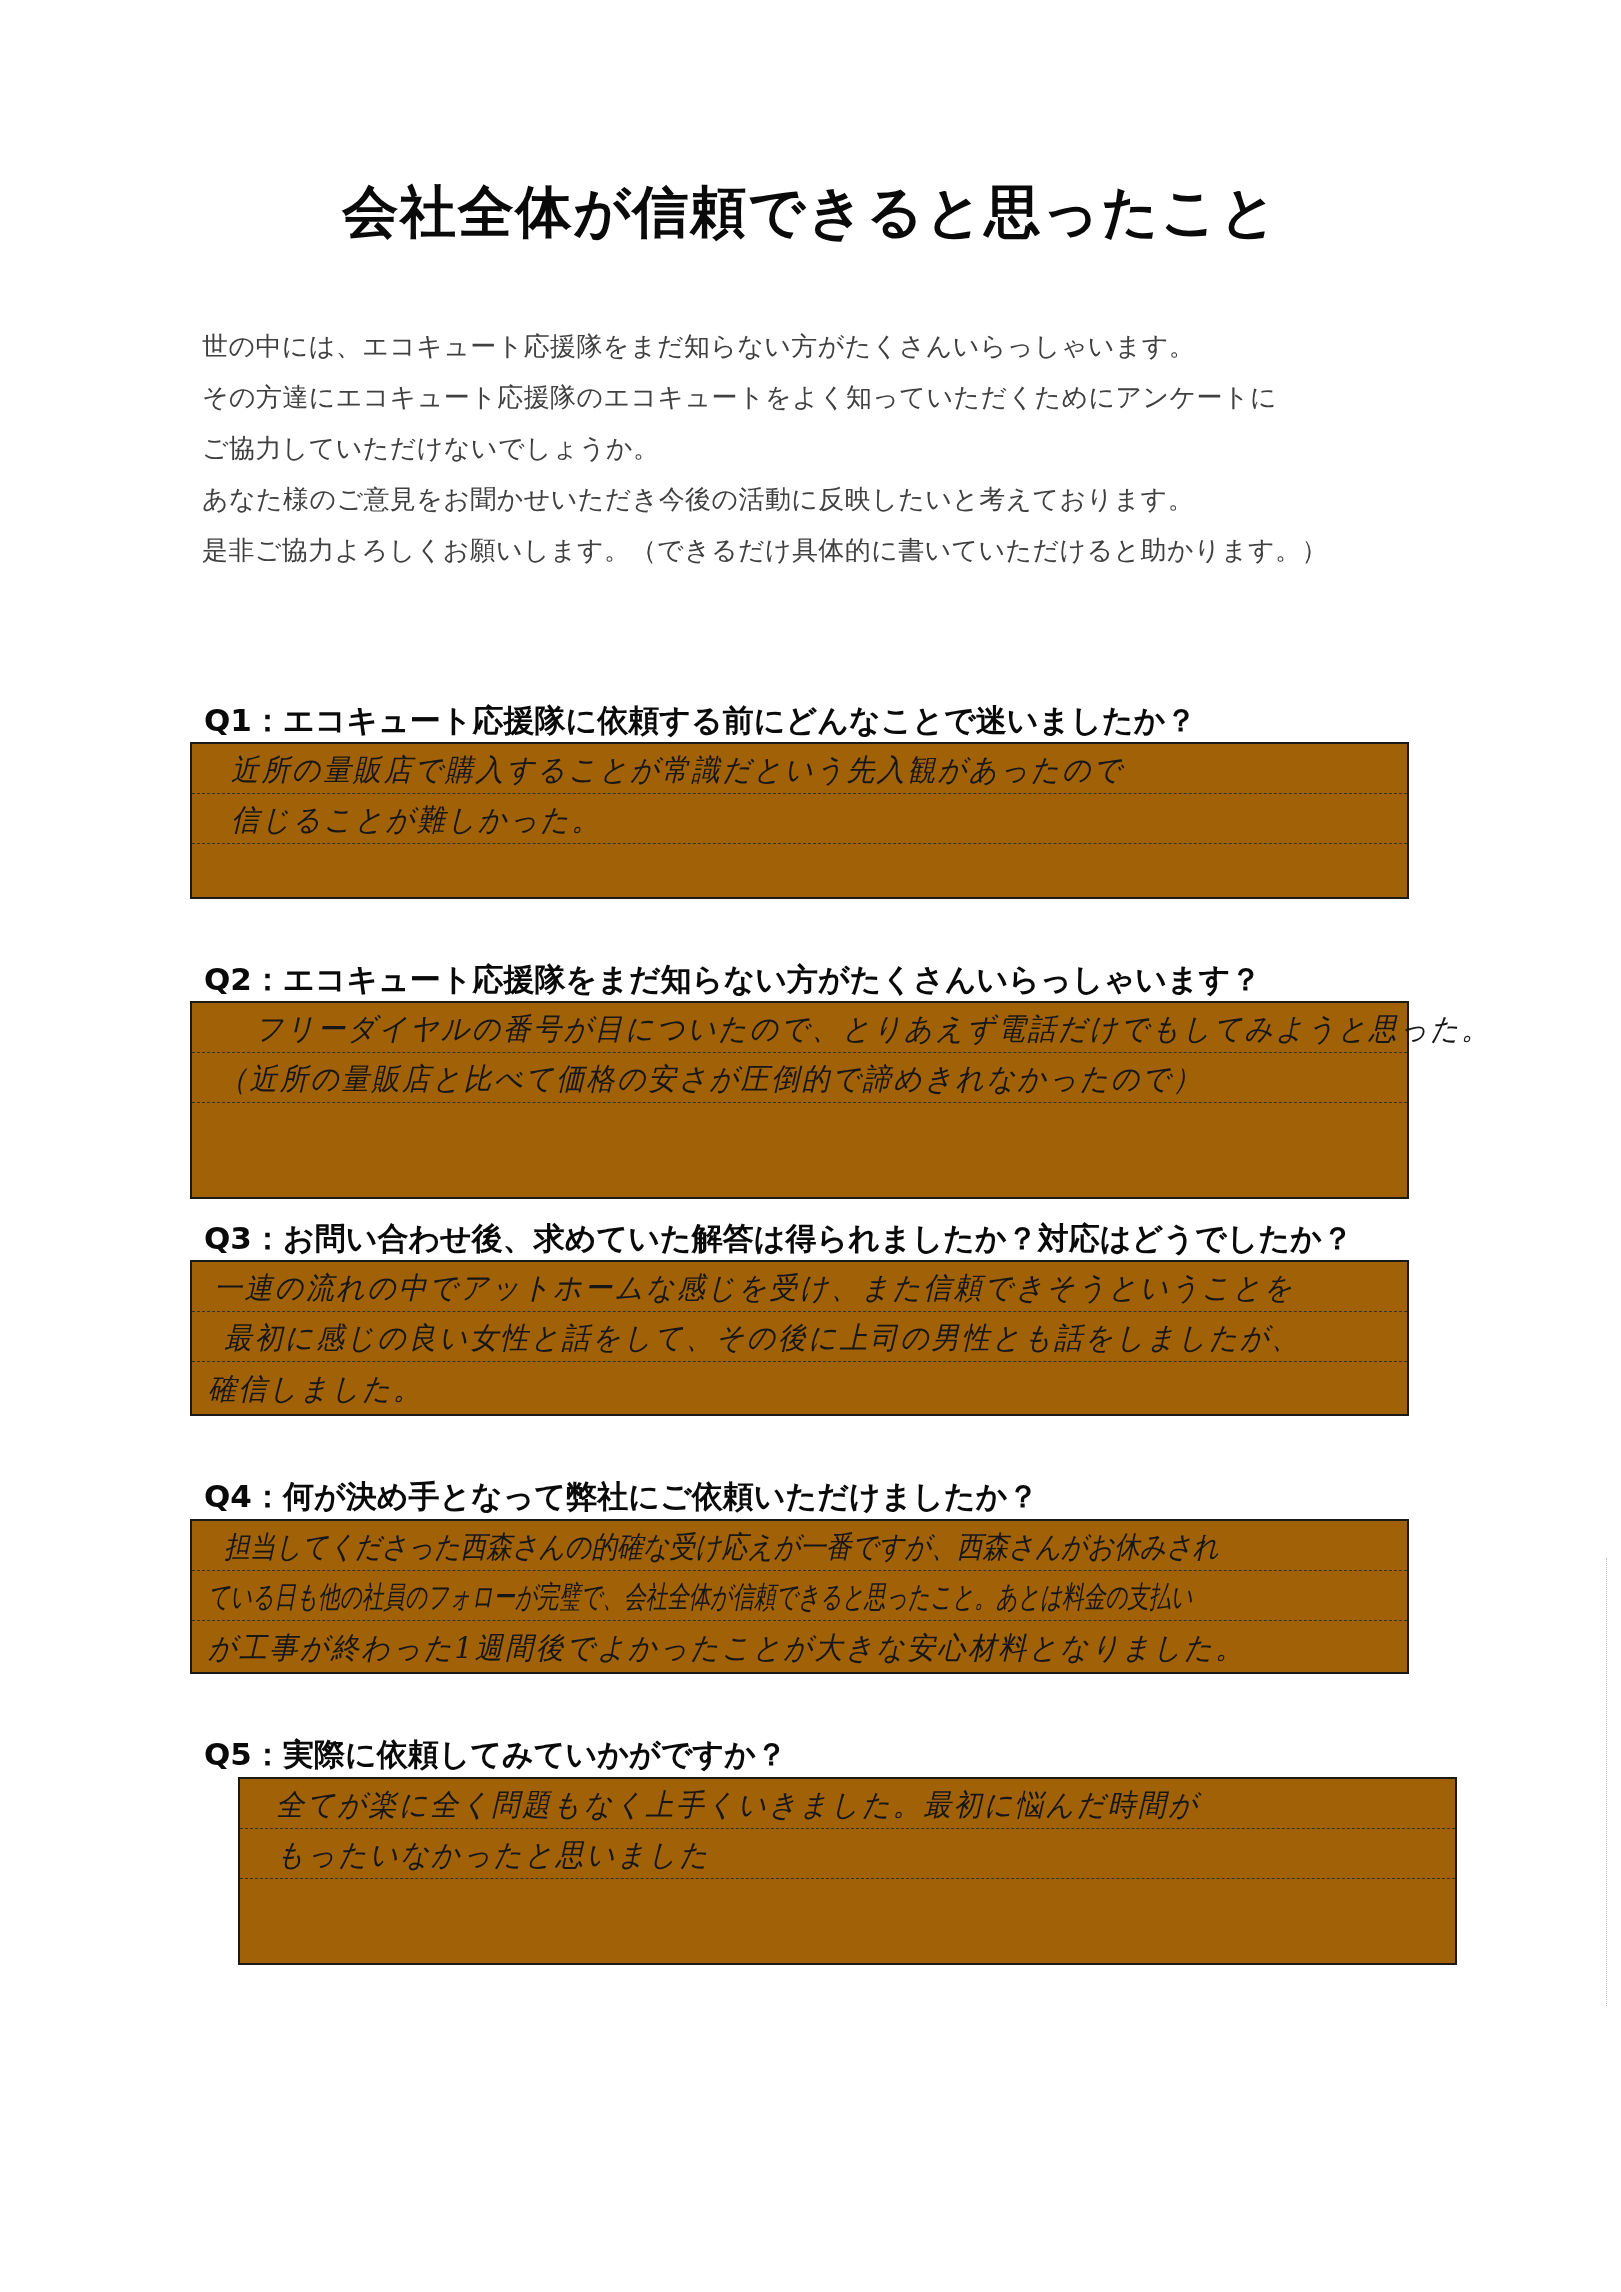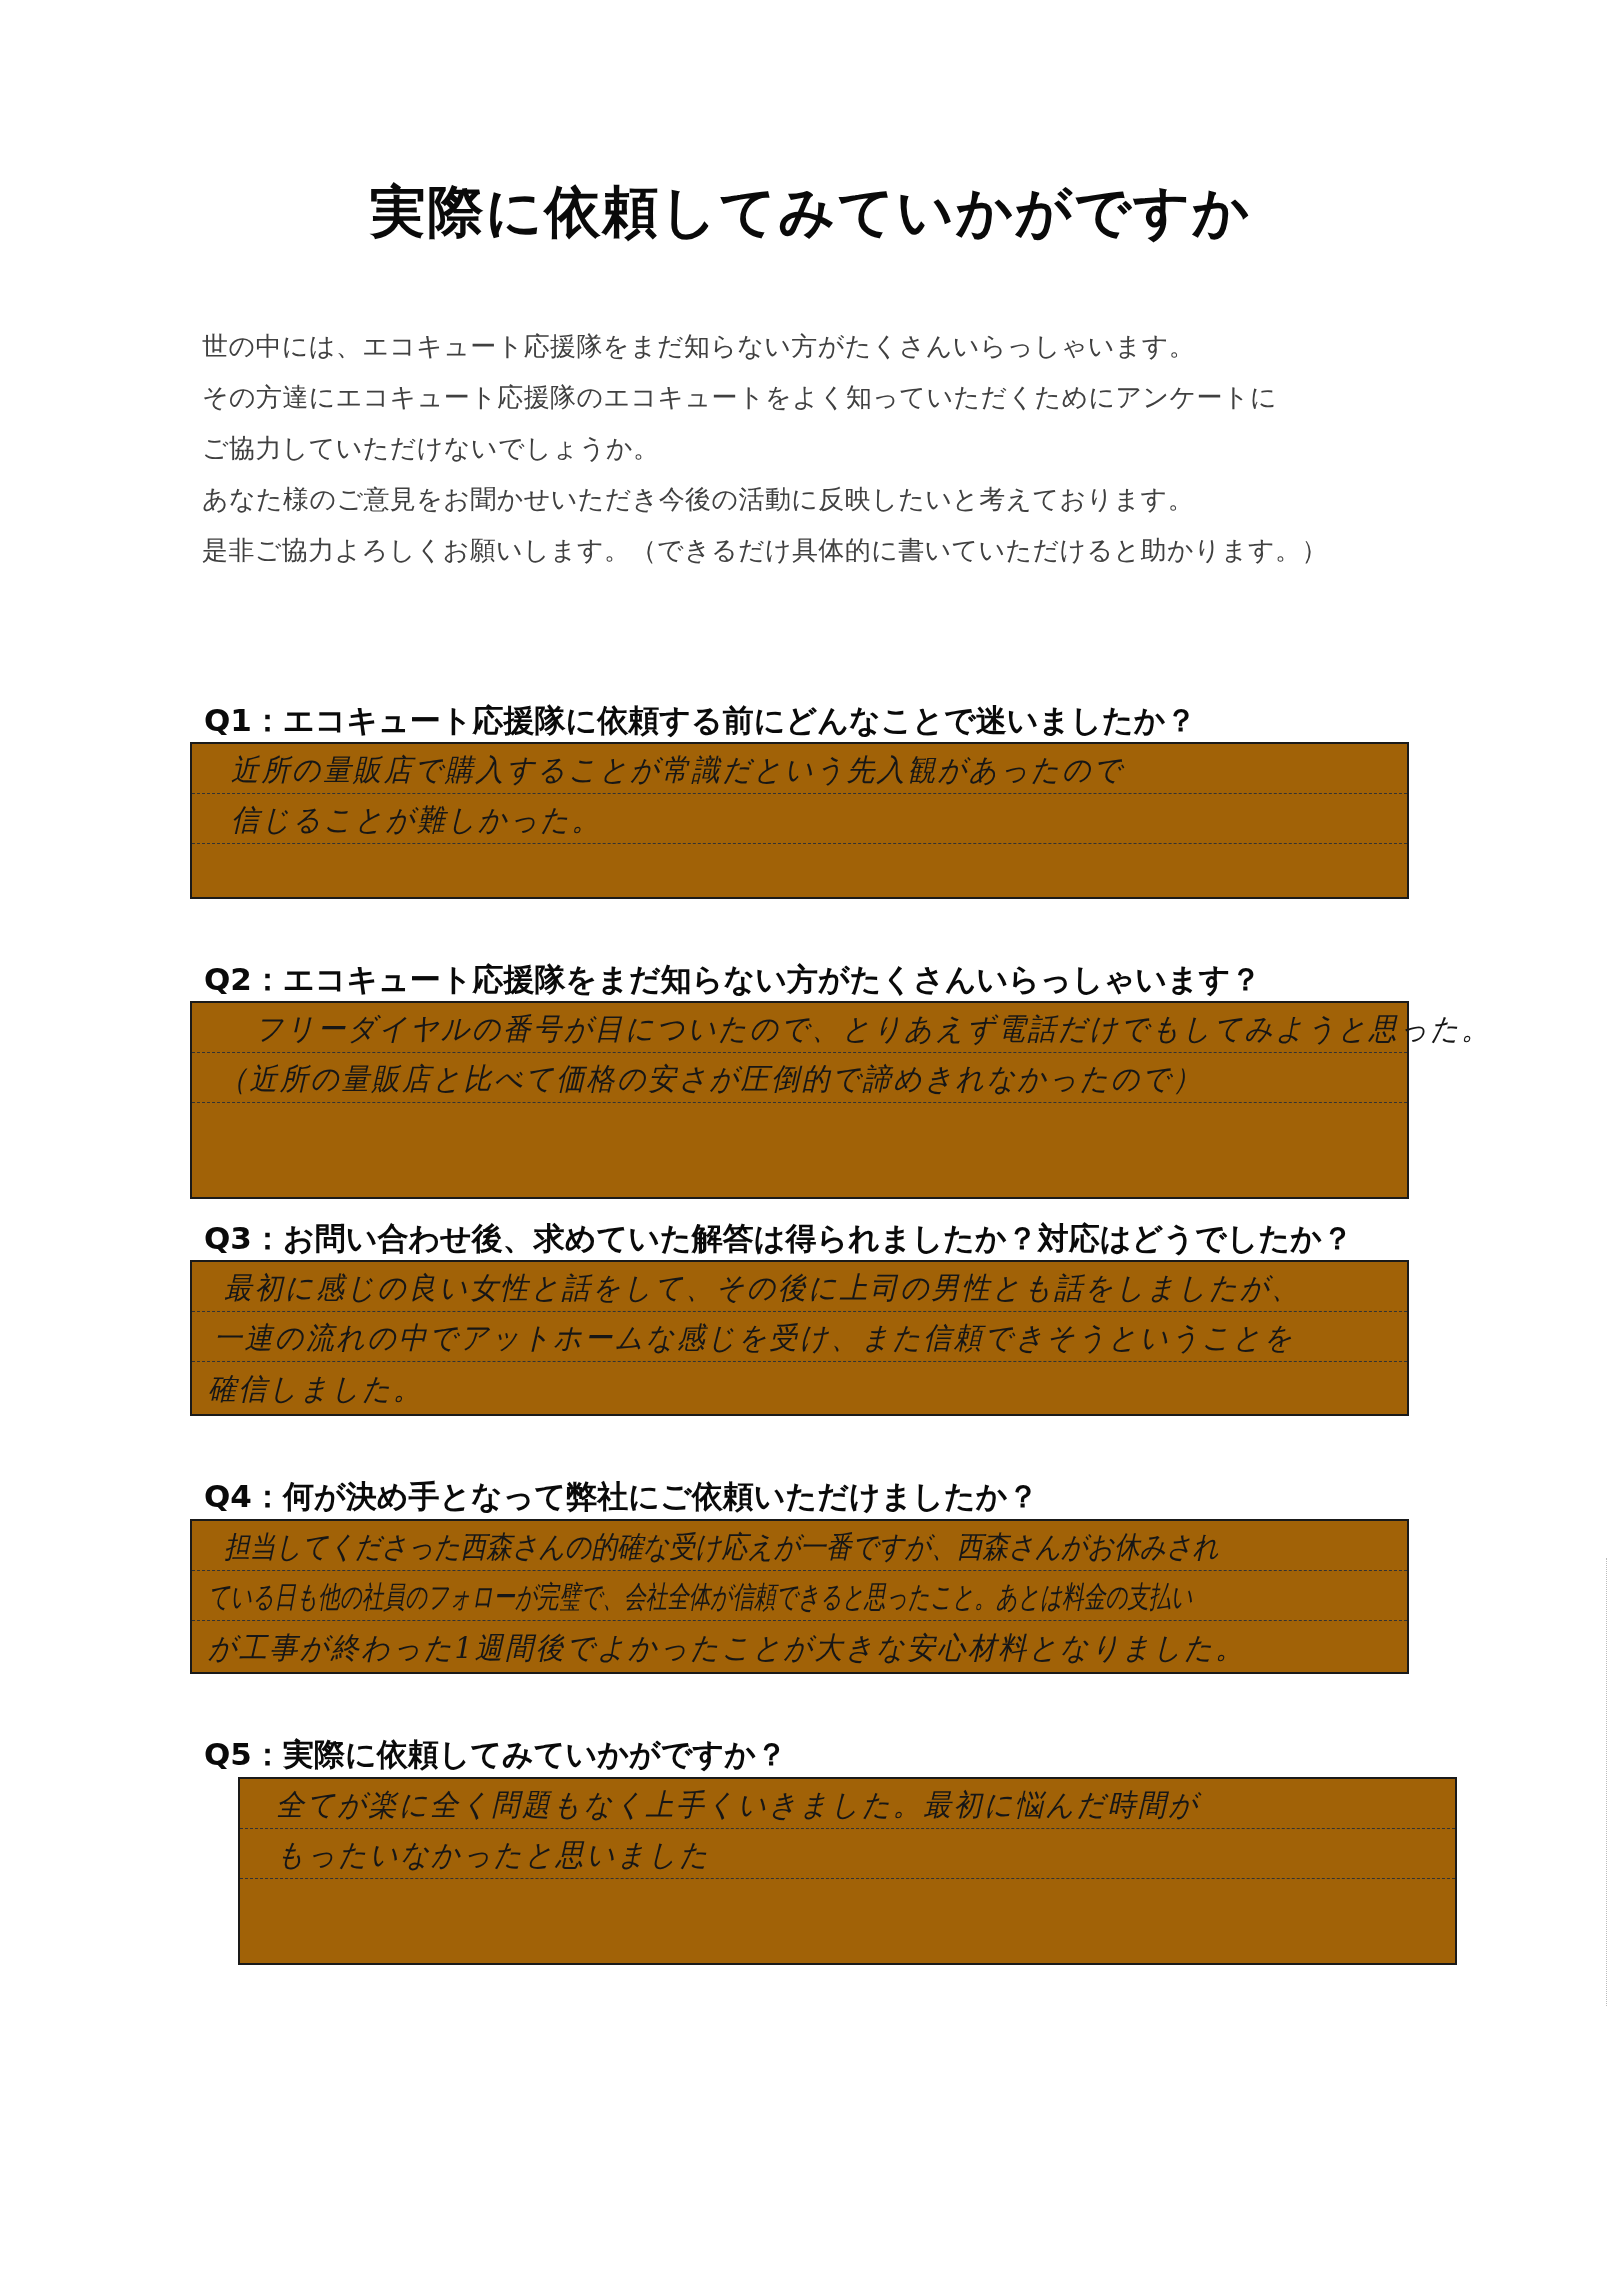--- a/index.html
+++ b/index.html
@@ -93,21 +93,21 @@
       width: 0;
       height: 448px;
       border-left: 1.8px dotted #bbbbbb;
     }
   </style>
 </head>
 <body>
 
 <div>
 
-  <h1 class="page-title" style="margin:0;">実際に依頼してみていかがですか</h1>
+  <h1 class="page-title" style="margin:0;">会社全体が信頼できると思ったこと</h1>
 
   <div class="intro">
     <div class="intro-line">世の中には、エコキュート応援隊をまだ知らない方がたくさんいらっしゃいます。</div>
     <div class="intro-line">その方達にエコキュート応援隊のエコキュートをよく知っていただくためにアンケートに</div>
     <div class="intro-line">ご協力していただけないでしょうか。</div>
     <div class="intro-line">あなた様のご意見をお聞かせいただき今後の活動に反映したいと考えております。</div>
     <div class="intro-line">是非ご協力よろしくお願いします。（できるだけ具体的に書いていただけると助かります。）</div>
   </div>
 
   <div class="question" style="top:702px;">Q1：エコキュート応援隊に依頼する前にどんなことで迷いましたか？</div>
@@ -132,24 +132,24 @@
       <span class="answer-text" style="left:27px;">（近所の量販店と比べて価格の安さが圧倒的で諦めきれなかったので）</span>
     </div>
     <div class="answer-row">
       <span class="answer-text"></span>
     </div>
   </div>
 
   <div class="question" style="top:1220px;">Q3：お問い合わせ後、求めていた解答は得られましたか？対応はどうでしたか？</div>
   <div class="answer-box" style="top:1260px;height:156px;">
     <div class="answer-row">
-      <span class="answer-text" style="left:32px;">最初に感じの良い女性と話をして、その後に上司の男性とも話をしましたが、</span>
+      <span class="answer-text" style="left:21.5px;">一連の流れの中でアットホームな感じを受け、また信頼できそうということを</span>
     </div>
     <div class="answer-row">
-      <span class="answer-text" style="left:21.5px;">一連の流れの中でアットホームな感じを受け、また信頼できそうということを</span>
+      <span class="answer-text" style="left:32px;">最初に感じの良い女性と話をして、その後に上司の男性とも話をしましたが、</span>
     </div>
     <div class="answer-row">
       <span class="answer-text" style="left:16px;">確信しました。</span>
     </div>
   </div>
 
   <div class="question" style="top:1478px;">Q4：何が決め手となって弊社にご依頼いただけましたか？</div>
   <div class="answer-box" style="top:1519px;height:155px;">
     <div class="answer-row">
       <span class="answer-text tight" style="left:32px;">担当してくださった西森さんの的確な受け応えが一番ですが、西森さんがお休みされ</span>

